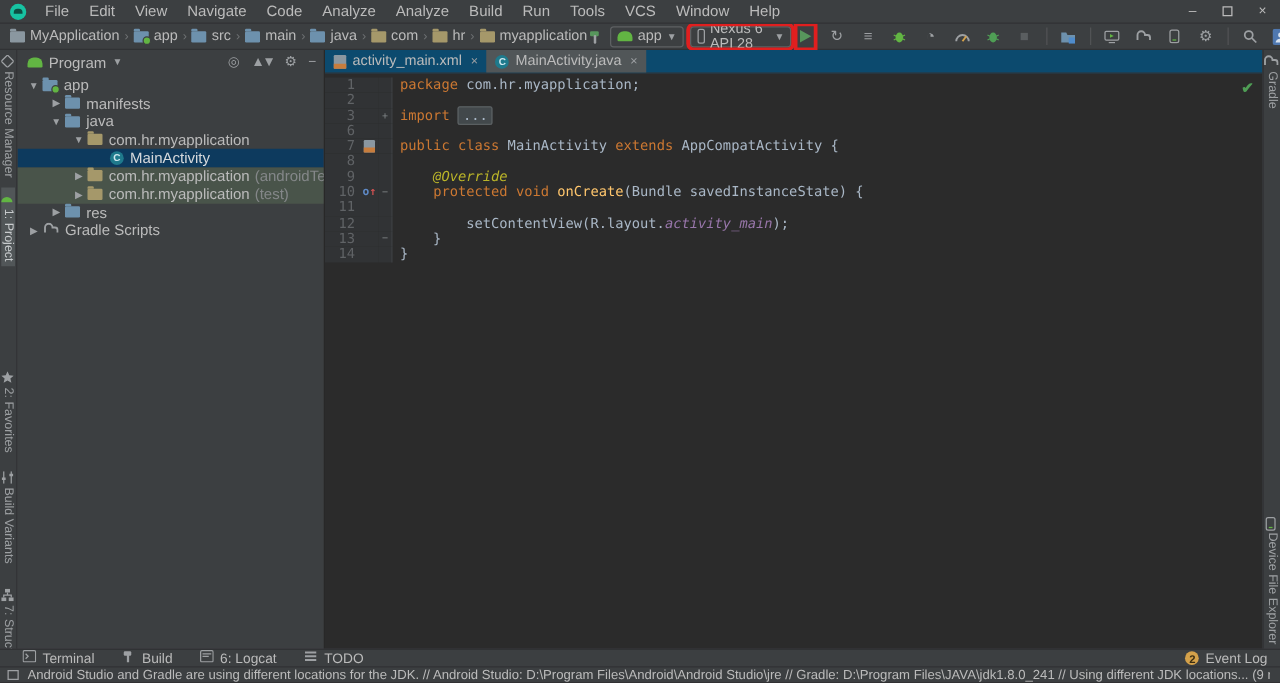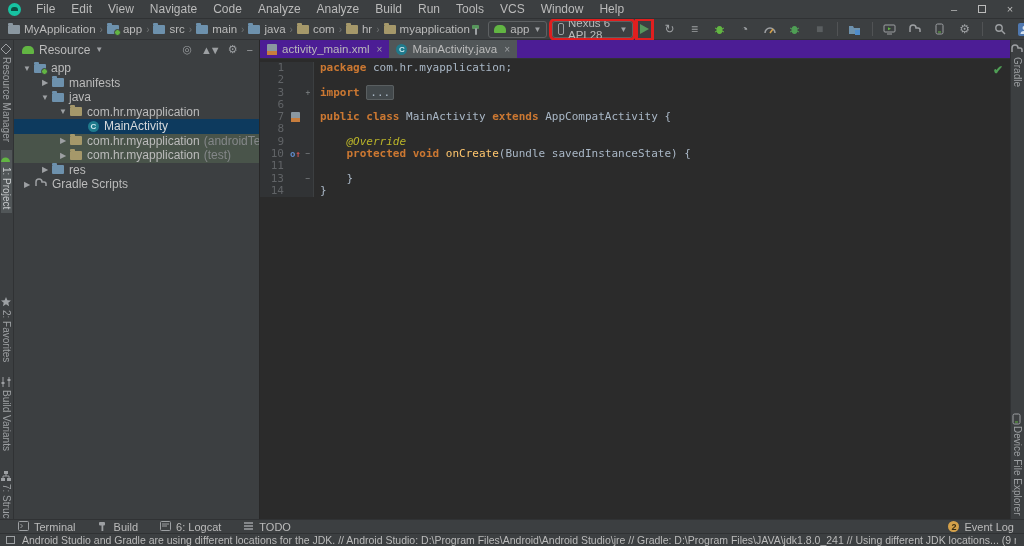--- a/index.html
+++ b/index.html
@@ -76,34 +76,34 @@
   .tree-row.selected { background:#0d3a5e; color:#d6d9dc; }
   .tree-row.testbg { background:#49544a; }
   .suffix { color:#848789; margin-left:4px; }
   .cls-ico { width:11px; height:11px; border-radius:50%; background:#1f7a8c; color:#cfe8ef;
     font-size:8px; font-weight:bold; display:flex; align-items:center; justify-content:center; }
   .elephant { width:13px; height:9px; background:#8a97a0; border-radius:3px 4px 1px 1px; position:relative; display:inline-block; }
   .elephant::after{ content:""; position:absolute; left:-2px; top:3px; width:3px; height:6px; background:#8a97a0; border-radius:0 0 2px 2px; }
 
   
   .editor { flex:1; display:flex; flex-direction:column; min-width:0; background:#2B2B2B; }
-  .tabs { height:19px; background:#4c1d95; display:flex; border-bottom:1px solid #303234; flex:none; }
+  .tabs { height:19px; background:#0c4a6e; display:flex; border-bottom:1px solid #303234; flex:none; }
   .tab { display:flex; align-items:center; gap:5px; padding:0 7px; font-size:11.5px; color:#BBBBBB; }
   .tab.active { background:#515658; }
   .tab .close { color:#9da0a3; font-size:10px; margin-left:2px; }
   .xml-ico { width:10px; height:11px; background:#8a97a0; border-radius:1px; position:relative; }
   .xml-ico::after { content:""; position:absolute; left:0; bottom:0; width:10px; height:4px; background:#c77d3d; }
   .editor-body { flex:1; position:relative; overflow:hidden; display:flex; flex-direction:column; padding-top:3px; }
   .code-line { display:flex; height:12.3px; font-family:"DejaVu Sans Mono", monospace; font-size:11px; line-height:12.3px; }
   .g-num { width:28px; background:#313335; color:#606366; text-align:right; padding-right:4px; flex:none; }
   .g-ico { width:15px; background:#313335; flex:none; position:relative; font-size:8px; display:flex; align-items:center; justify-content:center; }
   .g-fold { width:11px; background:#313335; border-right:1px solid #3c3f41; color:#7f8486; flex:none;
     font-size:8px; display:flex; align-items:center; justify-content:center; }
   .code-text { white-space:pre; padding-left:6px; color:#A9B7C6; }
-  .tk-kw { color:#CC7832; font-weight:bold;text-align:center; }
+  .tk-kw { color:#CC7832; font-weight:normal;text-align:center; }
   .tk-pl { color:#A9B7C6; }
   .tk-ann { color:#BBB529;font-style:italic; }
   .tk-mth { color:#FFC66D; }
   .tk-fld { color:#9876AA; font-style:italic; }
   .tk-fold { background:#42484b; border:1px solid #5a5f61; border-radius:2px; padding:0 3px; color:#A9B7C6; }
   .ovr-ico { color:#5f8ac7; font-weight:bold; font-size:9px; }
   .ovr-ico em { color:#d25252; font-style:normal; }
   .layout-ico { width:9px; height:10px; background:#8a97a0; border-radius:1px; position:relative; }
   .layout-ico::after { content:""; position:absolute; left:0; bottom:0; width:9px; height:4px; background:#c77d3d; }
   .inspect-check { position:absolute; top:4px; right:7px; color:#4f9e55; font-size:12px; font-weight:bold; }
@@ -357,21 +357,21 @@
                 <path d="M5,3 v2 M2,7 v-2 h6 v2" fill="none" stroke="#9da0a3"></path>
               </svg>
             </span></span>
           <span>7: Structure</span>
         </div>
       </div>
 
     <div class="project">
       <div class="proj-header">
         <span class="android-glyph"></span>
-        <span>Resource</span>
+        <span>Program</span>
         <span style="font-size:8px;color:#9da0a3;margin-left:5px">▼</span>
         <span class="hdr-icons">
           <span>◎</span>
           <span style="letter-spacing:-2px">▲▼</span>
           <span>⚙</span>
           <span>−</span>
         </span>
       </div>
       <div class="tree" id="tree">
           <div class="tree-row" style="padding-left: 8px;">
@@ -492,20 +492,26 @@
             <span class="g-ico">
               <span class="ovr-ico">o<em>↑</em></span>
             </span>
             <span class="g-fold">−</span>
             <span class="code-text"><span class="tk-pl">    </span><span class="tk-kw">protected void </span><span class="tk-mth">onCreate</span><span class="tk-pl">(Bundle savedInstanceState) {</span></span>
           </div>
           <div class="code-line">
             <span class="g-num">11</span>
             <span class="g-ico"></span>
             <span class="g-fold"></span>
+          </div>
+          <div class="code-line">
+            <span class="g-num">12</span>
+            <span class="g-ico"></span>
+            <span class="g-fold"></span>
+            <span class="code-text"><span class="tk-pl">        setContentView(R.layout.</span><span class="tk-fld">activity_main</span><span class="tk-pl">);</span></span>
           </div>
           <div class="code-line">
             <span class="g-num">13</span>
             <span class="g-ico"></span>
             <span class="g-fold">−</span>
             <span class="code-text"><span class="tk-pl">    }</span></span>
           </div>
           <div class="code-line">
             <span class="g-num">14</span>
             <span class="g-ico"></span>

